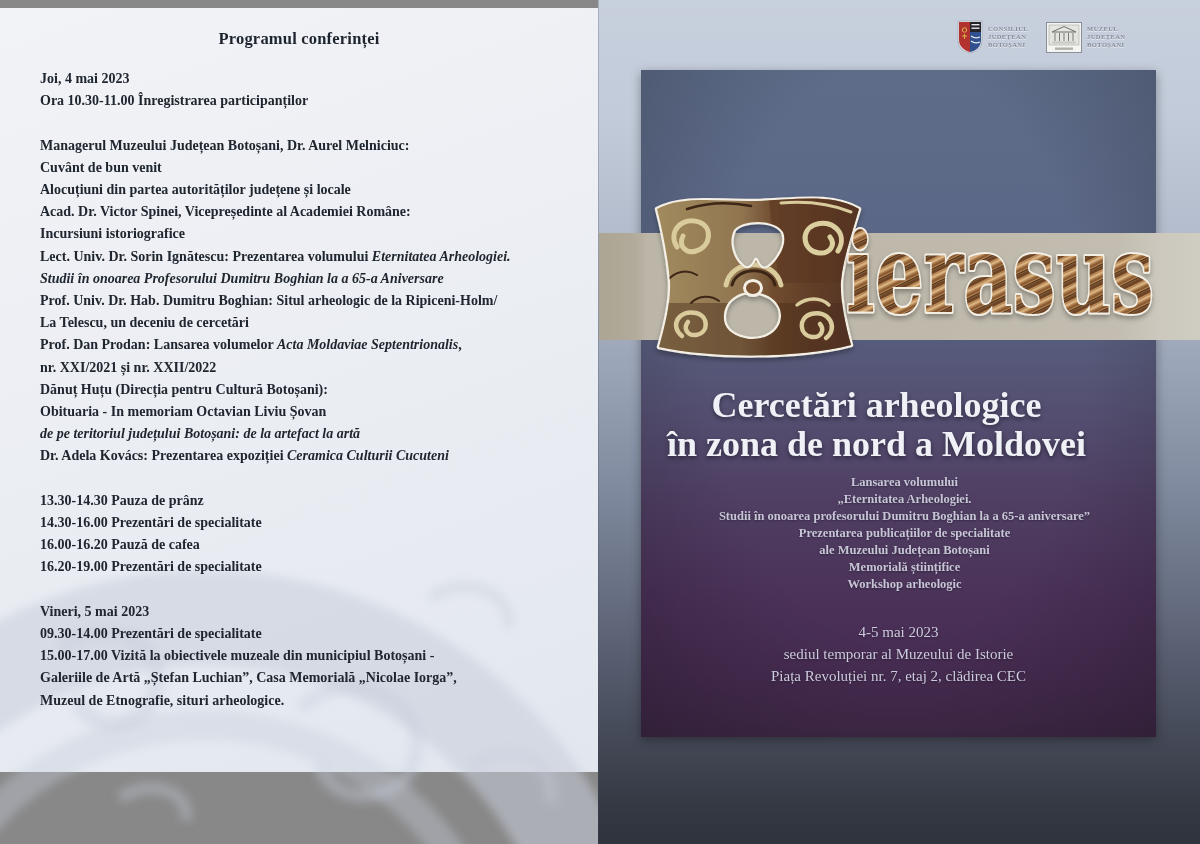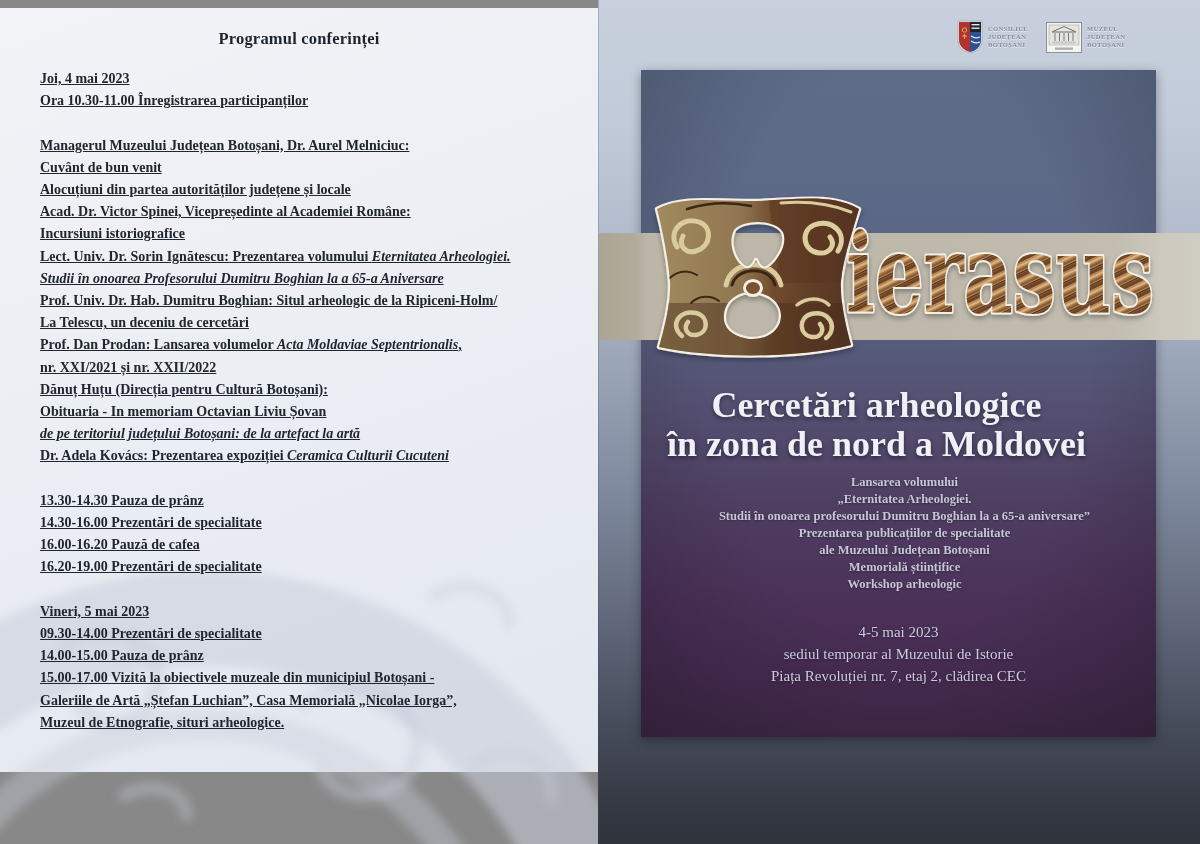--- a/index.html
+++ b/index.html
@@ -6,21 +6,21 @@
   .spread{position:relative;width:1200px;height:844px;overflow:hidden;
           font-family:"Liberation Serif",serif;}
   
   .left-page{position:absolute;left:0;top:0;width:598px;height:764px;
     background:linear-gradient(160deg,#f1f3f7 0%,#edeff4 35%,#e8ecf2 65%,#e2e6ee 100%);margin-top:8px;}
   .watermark{position:absolute;left:0;top:0;width:598px;height:844px;pointer-events:none;}
   .page-title{position:absolute;top:21px;left:0;width:598px;text-align:center;
     font-size:16.5px;font-weight:bold;color:#1e242e;letter-spacing:.2px;}
   .program{position:absolute;left:40px;top:60px;width:556px;
     font-size:14px;font-weight:bold;color:#20262f;line-height:22.2px;}
-  .program-line{min-height:22.2px;white-space:nowrap;text-decoration:underline;}
+  .program-line{min-height:22.2px;white-space:nowrap;}
   .program-line .it{font-style:italic;}
   
   .right-panel{position:absolute;left:598px;top:0;width:602px;height:844px;
     background:linear-gradient(180deg,#c8d0de 0%,#c2cbd9 14%,#b3bccc 28%,#9aa4b7 44%,
       #7f8a9e 58%,#646b7e 72%,#474c5b 86%,#343842 96%,#2f333c 100%);
     border-left:1px solid rgba(60,70,90,.25);}
   .inner-poster{position:absolute;left:42px;top:70px;width:515px;height:667px;
     background:linear-gradient(180deg,#5e6c89 0%,#5b6786 25%,#575f7e 38%,#544e70 52%,
       #4f3e62 65%,#4b3158 80%,#452b50 92%,#3f2847 100%);
     box-shadow:0 3px 10px rgba(0,0,0,.35);}
@@ -90,21 +90,20 @@
         <div class="program-line"><span class="it">de pe teritoriul județului Botoșani: de la artefact la artă</span></div>
         <div class="program-line"><span>Dr. Adela Kovács: Prezentarea expoziției </span><span class="it">Ceramica Culturii Cucuteni</span></div>
         <div class="program-line blank"></div>
         <div class="program-line"><span>13.30-14.30 Pauza de prânz</span></div>
         <div class="program-line"><span>14.30-16.00 Prezentări de specialitate</span></div>
         <div class="program-line"><span>16.00-16.20 Pauză de cafea</span></div>
         <div class="program-line"><span>16.20-19.00 Prezentări de specialitate</span></div>
         <div class="program-line blank"></div>
         <div class="program-line"><span>Vineri, 5 mai 2023</span></div>
         <div class="program-line"><span>09.30-14.00 Prezentări de specialitate</span></div>
-        <div class="program-line"><span>14.00-15.00 Pauza de prânz</span></div>
         <div class="program-line"><span>15.00-17.00 Vizită la obiectivele muzeale din municipiul Botoșani -</span></div>
         <div class="program-line"><span>Galeriile de Artă „Ștefan Luchian”, Casa Memorială „Nicolae Iorga”,</span></div>
         <div class="program-line"><span>Muzeul de Etnografie, situri arheologice.</span></div>
       </div>
   </div>
 
   <div class="right-panel">
 
     <div class="logos">
       <div class="logo">

